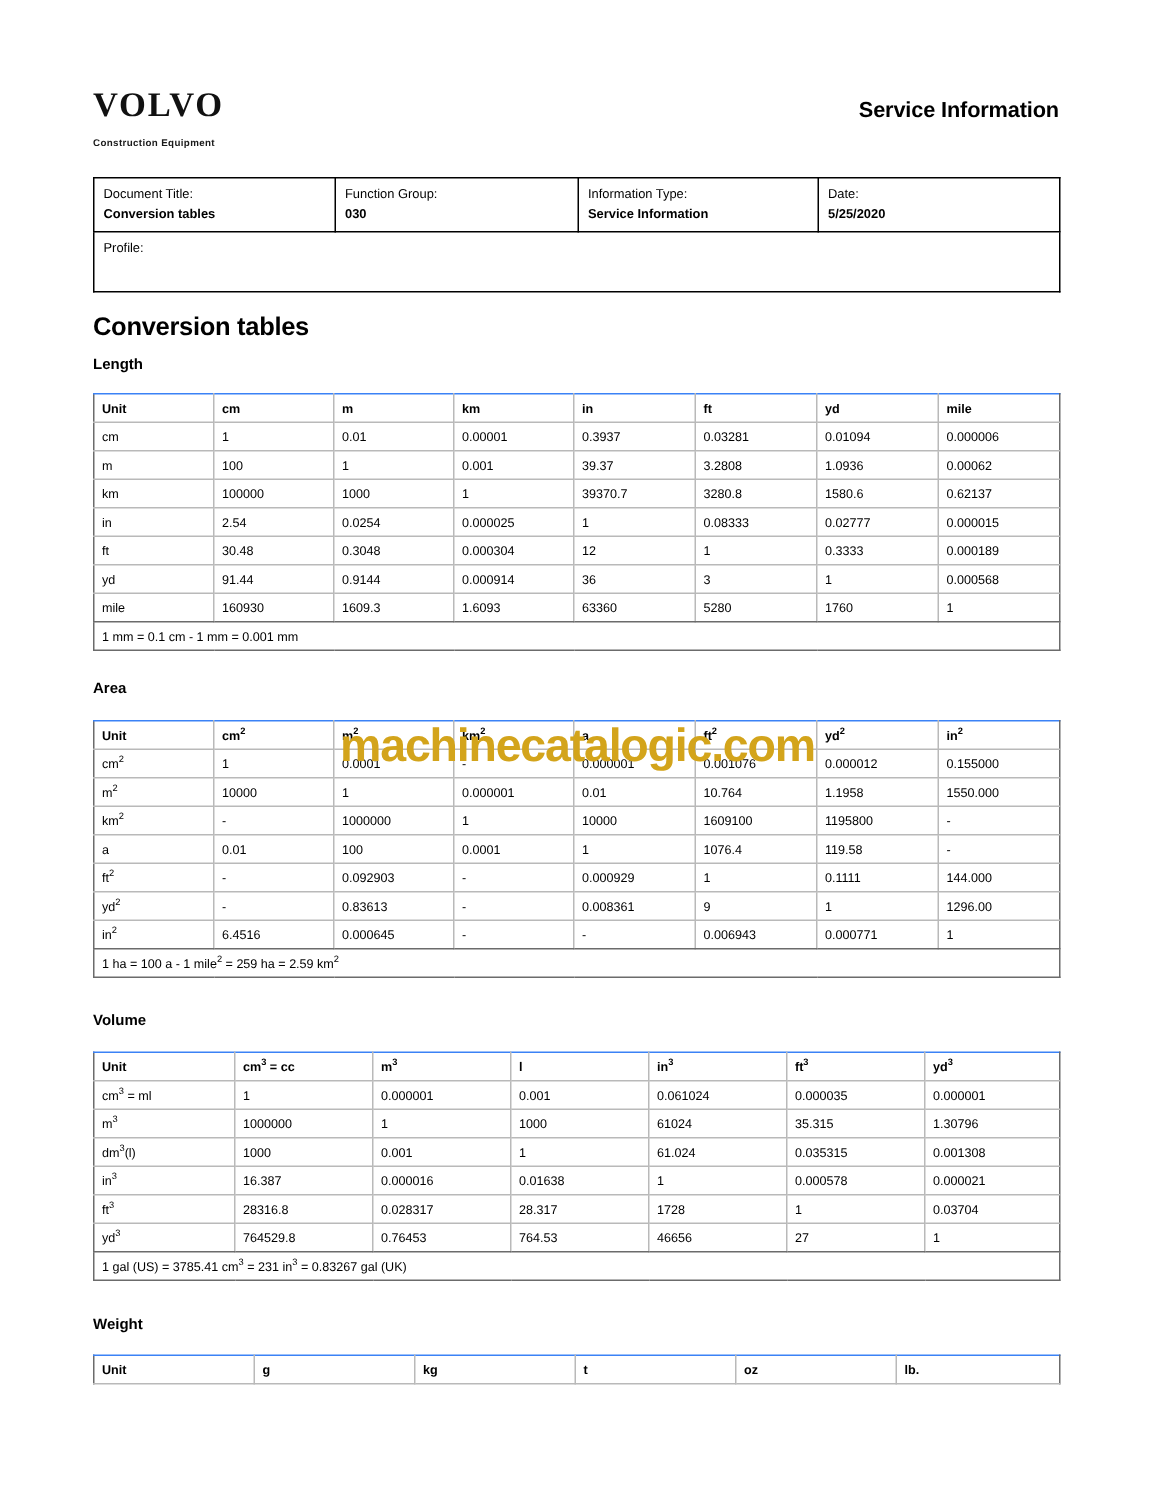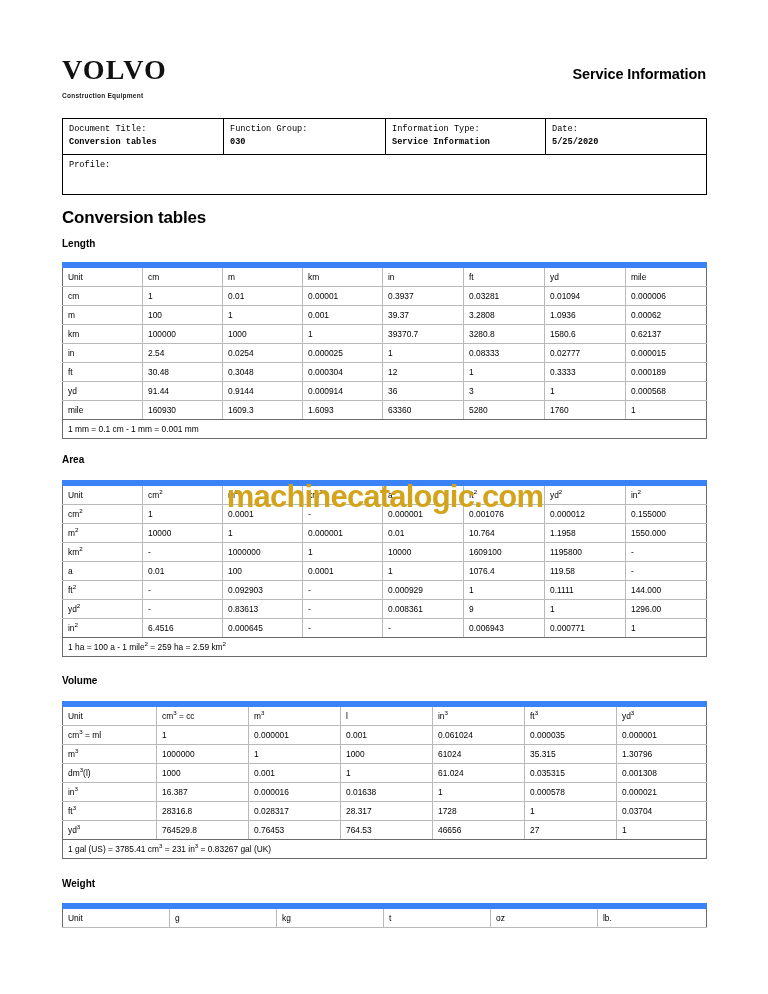--- a/index.html
+++ b/index.html
@@ -32,21 +32,21 @@
     height: 50px;
   }
   .brand {
     position: absolute;
     left: 0;
     top: 0;
   }
   .brand-wordmark {
     font-family: "Liberation Serif", serif;
     font-weight: bold;
-    font-size: 28px;
+    font-size: 23px;
     letter-spacing: 1.2px;
     line-height: 24px;
     color: #111111;
   }
   .brand-sub {
     font-size: 6.5px;
     font-weight: bold;
     letter-spacing: 0.25px;
     margin-top: 10px;
     color: #1a1a1a;
@@ -68,21 +68,20 @@
     width: 644px;
     border-collapse: collapse;
     table-layout: fixed;
   }
   .info-table td {
     border: 1px solid #000000;
     padding: 4px 22px 5px 6px;
     vertical-align: top;
     font-size: 8.6px;
     line-height: 13px;
-    font-family: Liberation Mono, monospace;
   }
   .info-label { color: #000; }
   .info-value { font-weight: bold; }
   .profile-cell { height: 30px; }
 
   
   .doc-title {
     position: absolute;
     left: 62px;
     top: 208px;
@@ -120,22 +119,22 @@
     padding: 3px 5px 3px 5px;
     text-align: left;
     font-size: 8.4px;
     line-height: 12px;
     height: 12px;
     vertical-align: middle;
     white-space: nowrap;
     overflow: hidden;
   }
   .conv-table th {
-    font-weight: normal;
-    border-top: 6px solid #3b82f6;
+    font-weight: bold;
+    border-top: 1px solid #3b82f6;
     border-bottom: 1px solid #b9b9b9;
   }
   .conv-table tr:last-child td {
     border-bottom: 1px solid #6b6b6b;
   }
   .conv-table .note-cell {
     border-top: 1px solid #ec4899;
   }
   .conv-table td.first-col,
   .conv-table th.first-col {

